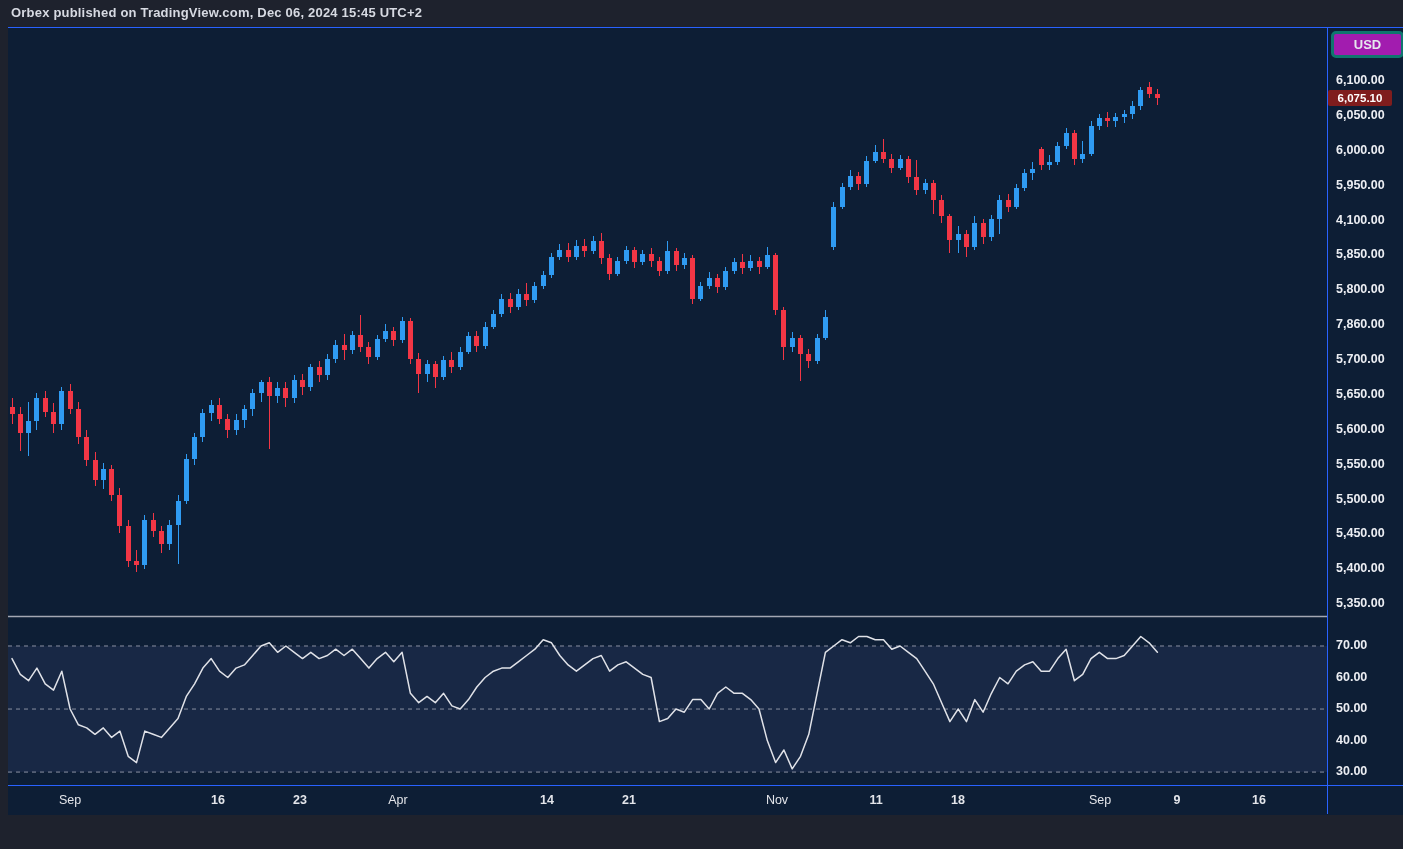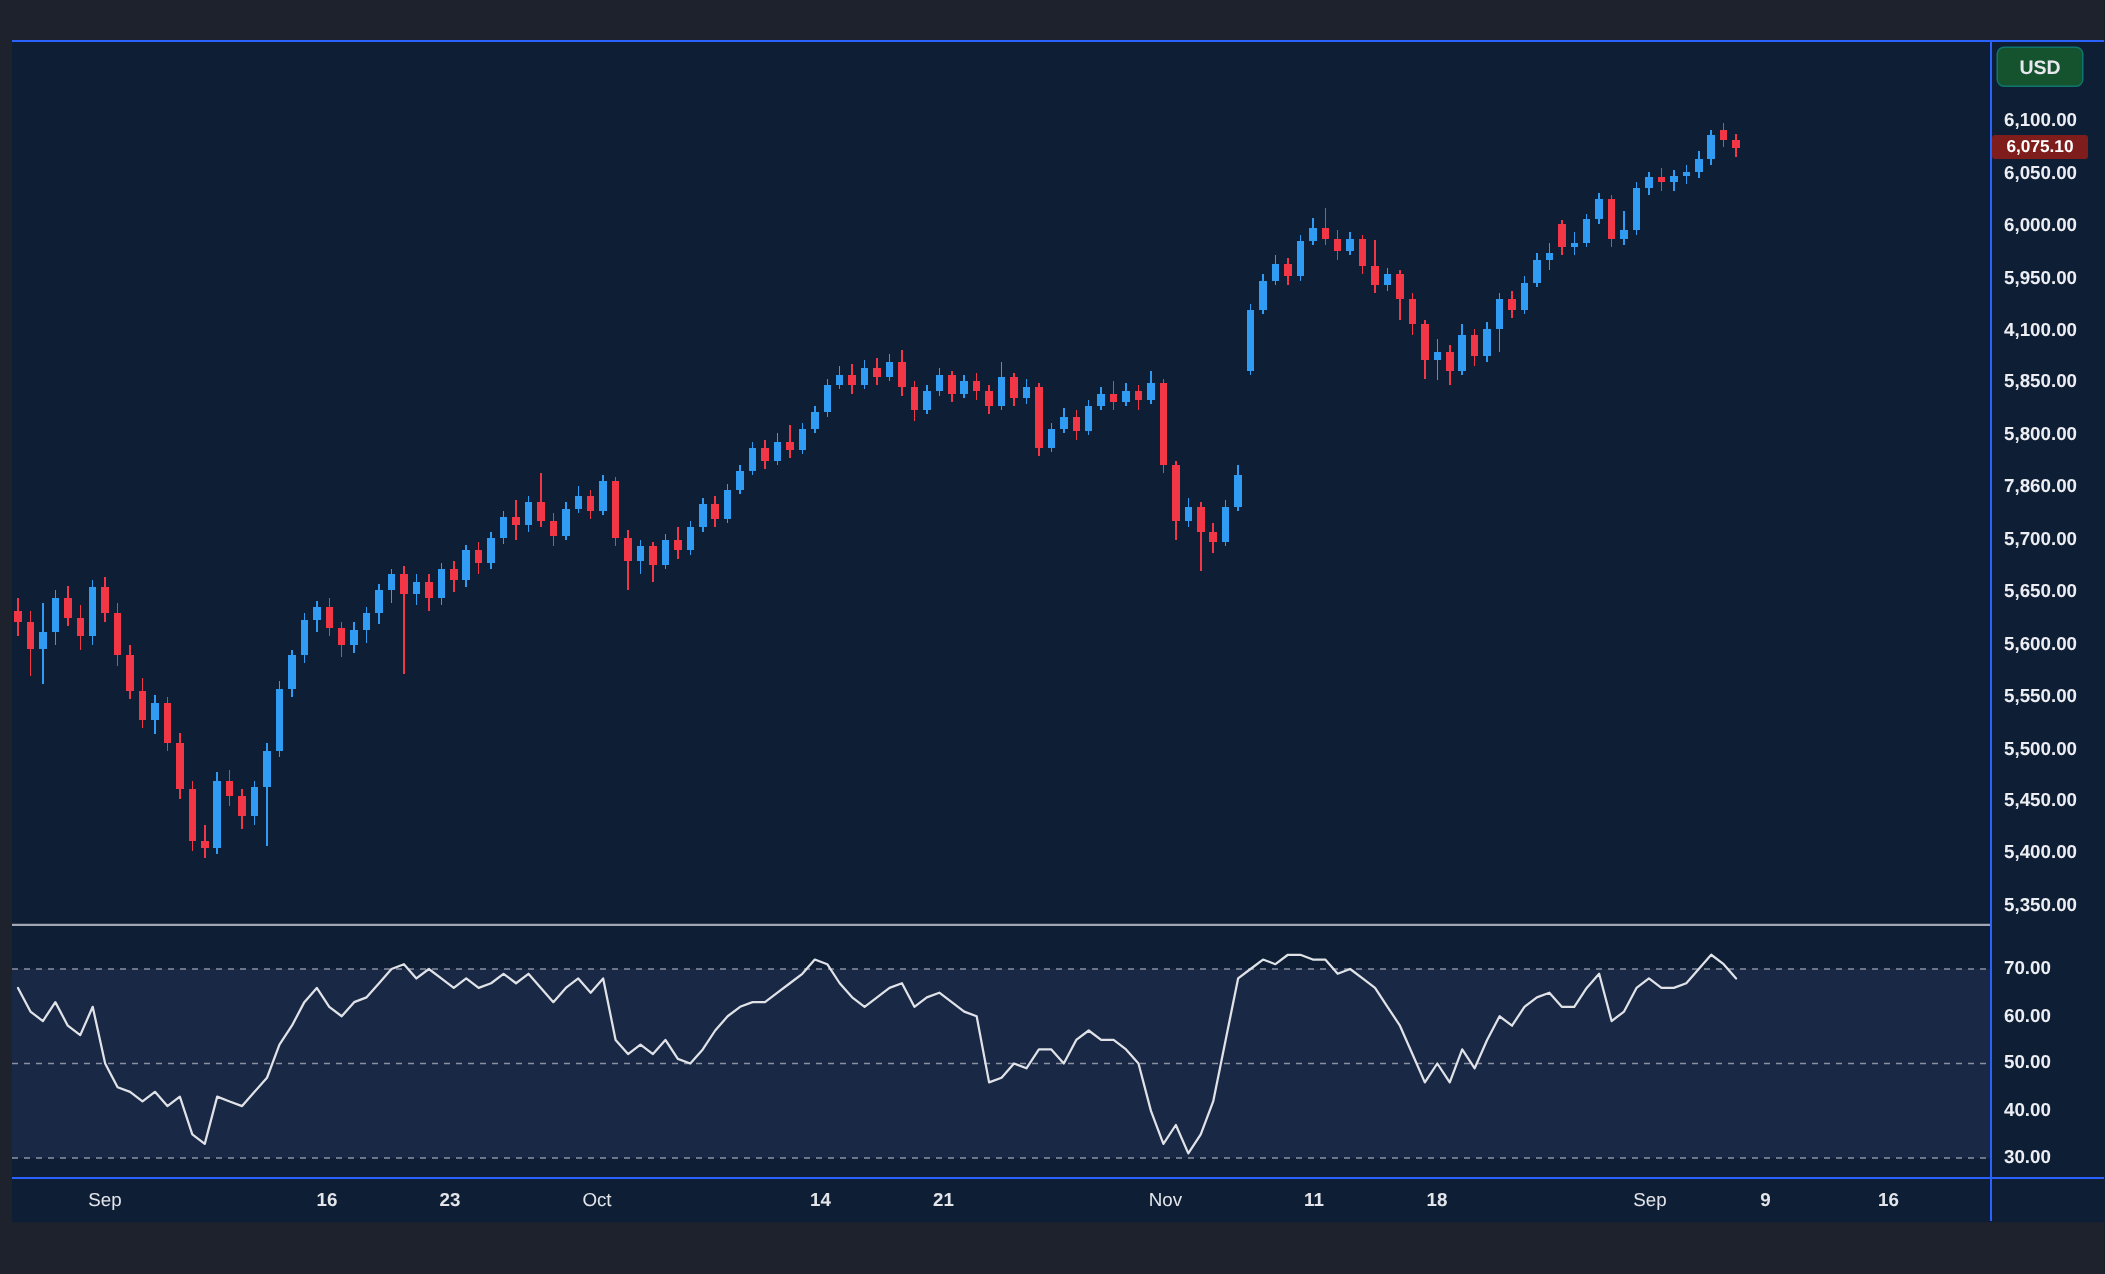--- a/index.html
+++ b/index.html
@@ -2,35 +2,38 @@
 <html><head>
 <meta charset="utf-8">
 <style>
   html,body{margin:0;padding:0;background:#1e222d;}
   .page{position:relative;width:1403px;height:849px;background:#1e222d;overflow:hidden;
         font-family:"Liberation Sans",sans-serif;}
   .header-bar{position:absolute;left:0;top:0;width:1403px;height:27px;background:#1e222d;}
   .publish-text{position:absolute;left:11px;top:5px;font-size:13px;font-weight:700;color:#d7dae2;letter-spacing:.2px;}
   .chart-surface{position:absolute;left:8px;top:28px;width:1395px;height:787px;background:#0d1e35;}
   #chart-svg{position:absolute;left:0;top:0;width:1403px;height:849px;pointer-events:none;}
-  .usd-button{position:absolute;left:1331px;top:31px;width:58px;height:27px;background:#14532d;
-        border:1px solid #0f766e;border-radius:5px;color:#e6e8ee;font-size:13px;font-weight:700;
+  .usd-button{position:absolute;left:1331px;top:31px;width:73px;height:27px;background:#a21caf;
+        border:3px solid #0f766e;border-radius:5px;color:#e6e8ee;font-size:13px;font-weight:700;
         font-family:"Liberation Sans",sans-serif;text-align:center;padding:0;cursor:pointer;}
   .price-tick{position:absolute;left:1336px;font-size:12.5px;font-weight:600;color:#eceef3;white-space:nowrap;}
   .last-price{position:absolute;left:1328px;width:64px;height:16px;background:#7f1d1d;border-radius:2px;
         color:#ffffff;font-size:11.5px;font-weight:700;text-align:center;line-height:16px;}
   .time-tick{position:absolute;top:793px;transform:translateX(-50%);font-size:12.5px;font-weight:600;color:#e3e5ea;}
   .time-tick.major{font-weight:400;}
   .footer-bar{position:absolute;left:0;top:815px;width:1403px;height:34px;background:#1e222d;}
 </style>
 </head>
 <body>
 
 <div class="page">
 
+  <div class="header-bar">
+    <span class="publish-text">Orbex published on TradingView.com, Dec 06, 2024 15:45 UTC+2</span>
+  </div>
 
   <div class="chart-surface"></div>
 
   <svg id="chart-svg" width="1403" height="849" viewBox="0 0 1403 849" xmlns="http://www.w3.org/2000/svg">
       <rect x="8" y="645.9981238273921" width="1319" height="126.07879924953102" fill="rgba(125,135,215,0.10)"></rect>
       <line x1="8" x2="1327" y1="645.9981238273921" y2="645.9981238273921" stroke="#8a90a2" stroke-width="1" stroke-dasharray="4 4"></line>
       <line x1="8" x2="1327" y1="709.0375234521576" y2="709.0375234521576" stroke="#8a90a2" stroke-width="1" stroke-dasharray="4 4"></line>
       <line x1="8" x2="1327" y1="772.0769230769231" y2="772.0769230769231" stroke="#8a90a2" stroke-width="1" stroke-dasharray="4 4"></line>
       <line x1="12" x2="12" y1="398.37722419928826" y2="424.1850533807829" stroke="#f23645" stroke-width="1" shape-rendering="crispEdges"></line>
       <rect x="9.5" y="407.44483985765123" width="5" height="6.975088967971544" fill="#f23645" shape-rendering="crispEdges"></rect>
@@ -342,21 +345,21 @@
       <div class="price-tick" style="top: 732.557px;">40.00</div>
       <div class="price-tick" style="top: 764.077px;">30.00</div>
     </div>
 
   <div class="last-price" id="last-price" style="top: 90.3786px;">6,075.10</div>
 
   <div id="time-axis">
       <div class="time-tick major" style="left: 70px;">Sep</div>
       <div class="time-tick" style="left: 218px;">16</div>
       <div class="time-tick" style="left: 300px;">23</div>
-      <div class="time-tick major" style="left: 398px;">Oct</div>
+      <div class="time-tick major" style="left: 398px;">Apr</div>
       <div class="time-tick" style="left: 547px;">14</div>
       <div class="time-tick" style="left: 629px;">21</div>
       <div class="time-tick major" style="left: 777px;">Nov</div>
       <div class="time-tick" style="left: 876px;">11</div>
       <div class="time-tick" style="left: 958px;">18</div>
       <div class="time-tick major" style="left: 1100px;">Sep</div>
       <div class="time-tick" style="left: 1177px;">9</div>
       <div class="time-tick" style="left: 1259px;">16</div>
     </div>
 

